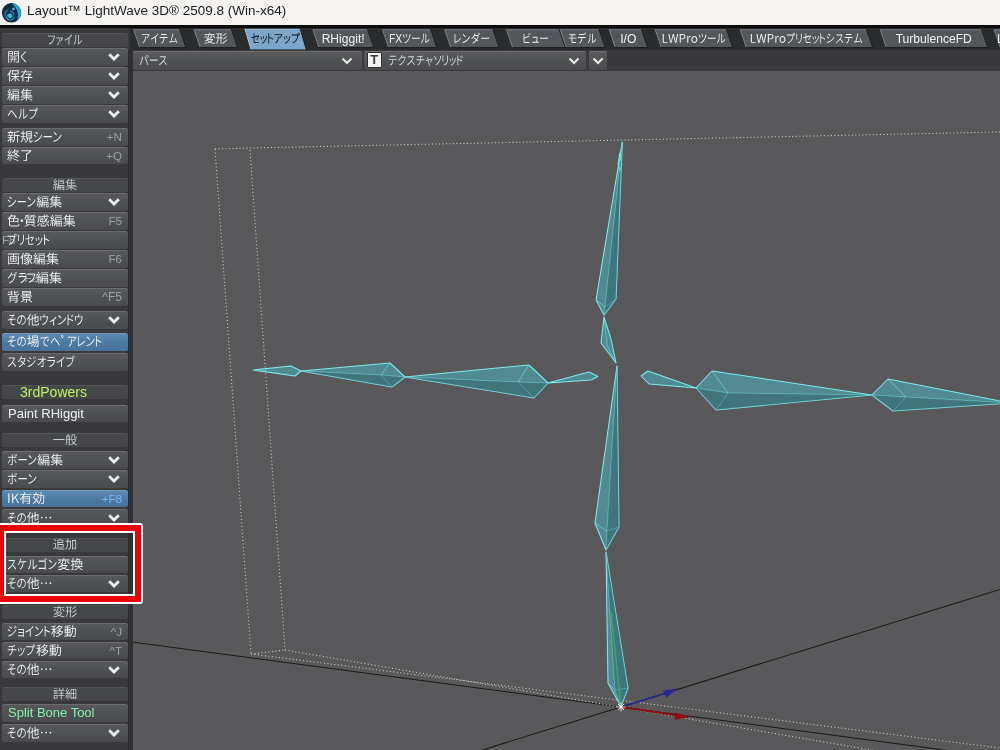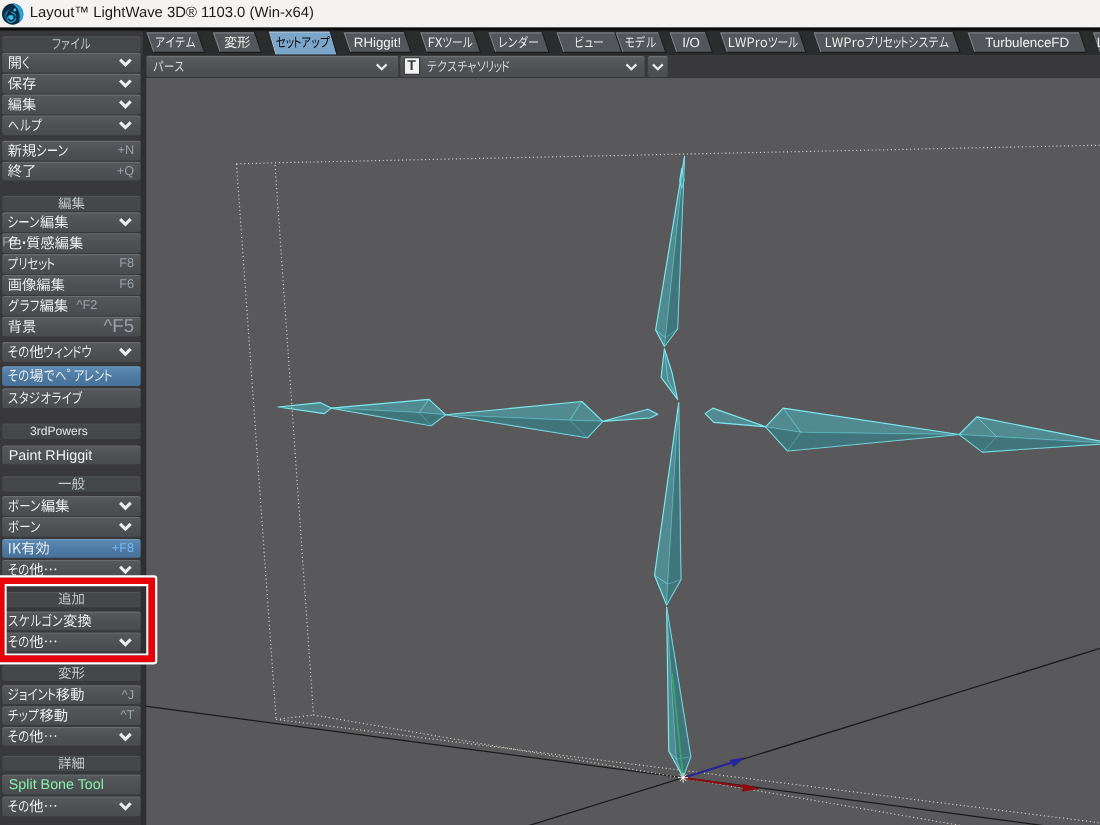--- a/index.html
+++ b/index.html
@@ -13,21 +13,21 @@
 <svg class="abs" style="left:1px;top:2px" width="21" height="21" viewBox="0 0 21 21">
 <circle cx="10.5" cy="10.8" r="9.7" fill="#0c2a40"></circle>
 <path d="M10.5 1.1 A9.7 9.7 0 0 1 20.2 10.8 A9.7 9.7 0 0 1 16 18.8 C17.6 13.6 17 8 13.6 4.4 C12.6 3.2 11.5 2 10.5 1.1Z" fill="#2aa3d8"></path>
 <path d="M8 6.5 C4.5 7.5 2.5 10 3 13 C3.5 16 6 18.5 9.5 19 C6.5 17 5.2 14.8 5.6 12.2 C6 9.8 6.8 8 8 6.5Z" fill="#17648e"></path>
 <circle cx="9" cy="13.8" r="4.4" fill="#0a2238"></circle>
 <path d="M9 9.4 A4.4 4.4 0 0 1 13.4 13.8 A4.4 4.4 0 0 1 9 18.2 A3.1 3.1 0 0 1 5.9 15.1 A3.1 3.1 0 0 1 9 12 A1.9 1.9 0 0 1 10.9 13.9 A1.9 1.9 0 0 1 9 15.8" fill="none" stroke="#2597c9" stroke-width="1.3"></path>
 <circle cx="8.9" cy="14" r="1.9" fill="#38c6ee"></circle>
 <circle cx="14.8" cy="13.5" r="2" fill="#0e3450"></circle>
 <circle cx="12.5" cy="7" r="1.4" fill="#5fd8f4" opacity="0.8"></circle>
 </svg>
-<div class="abs" style="left:27px;top:1px;width:600px;height:19px;font-size:13.5px;line-height:19px;color:#1c1c1c">Layout™ LightWave 3D® 1103.0 (Win-x64)</div>
+<div class="abs" style="left:27px;top:1px;width:600px;height:19px;font-size:13.5px;line-height:19px;color:#1c1c1c">Layout™ LightWave 3D® 2509.8 (Win-x64)</div>
 <div class="abs" style="left:130px;top:28px;width:870px;height:22px;background:#2b2c2e"></div>
 <svg class="abs" style="left:130px;top:28px" width="870" height="22" viewBox="130 28 870 22">
     <polygon points="133.5,29.2 179.7,29.2 185.89999999999998,47.6 139.7,47.6" fill="#53565a" stroke="#1c1d1e" stroke-width="1"></polygon>
     <path d="M139.7 47.0 L133.8 29.8 L179.2 29.8" fill="none" stroke="#7c8084" stroke-width="1.1"></path>
     <polygon points="193.9,29.2 231.4,29.2 237.6,47.6 200.1,47.6" fill="#53565a" stroke="#1c1d1e" stroke-width="1"></polygon>
     <path d="M200.1 47.0 L194.20000000000002 29.8 L230.9 29.8" fill="none" stroke="#7c8084" stroke-width="1.1"></path>
     <polygon points="244.8,28.6 300.2,28.6 306.4,50 251.0,50" fill="#7ca6c9" stroke="#1c1d1e" stroke-width="1"></polygon>
     <path d="M251.0 49.4 L245.10000000000002 29.200000000000003 L299.7 29.200000000000003" fill="none" stroke="#a9c3da" stroke-width="1.1"></path>
     <polygon points="312.7,29.2 367.6,29.2 373.8,47.6 318.9,47.6" fill="#53565a" stroke="#1c1d1e" stroke-width="1"></polygon>
     <path d="M318.9 47.0 L313.0 29.8 L367.1 29.8" fill="none" stroke="#7c8084" stroke-width="1.1"></path>
@@ -90,37 +90,37 @@
 <div class="btn" style="top:128px;height:17.5px"></div>
 <div class="abs" style="left:2px;top:128px;width:120px;height:17.5px;font-size:11.6px;line-height:18.5px;color:#9ba1a6;text-align:right">+N</div>
 <div class="btn" style="top:146.5px;height:17.5px"></div>
 <div class="abs" style="left:2px;top:146.5px;width:120px;height:17.5px;font-size:11.6px;line-height:18.5px;color:#9ba1a6;text-align:right">+Q</div>
 <div class="hdr" style="top:178px;height:14px"></div>
 <div class="btn" style="top:193px;height:17.5px"></div>
 <svg class="abs" style="left:107px;top:197.25px" width="14" height="10" viewBox="0 0 14 10">
     <path d="M2.2 2.2 L7 7 L11.8 2.2" fill="none" stroke="#eceeee" stroke-width="2.8"></path>
   </svg>
 <div class="btn" style="top:212px;height:17.5px"></div>
-<div class="abs" style="left:2px;top:212px;width:120px;height:17.5px;font-size:11.6px;line-height:18.5px;color:#9ba1a6;">F5</div>
+<div class="abs" style="left:2px;top:212px;width:120px;height:17.5px;font-size:11.6px;line-height:18.5px;color:#9ba1a6;text-align:right">F5</div>
 <div class="btn" style="top:231px;height:17.5px"></div>
-<div class="abs" style="left:2px;top:231px;width:120px;height:17.5px;font-size:11.6px;line-height:18.5px;color:#9ba1a6;text-align:right">F8</div>
+<div class="abs" style="left:2px;top:231px;width:120px;height:17.5px;font-size:11.6px;line-height:18.5px;color:#9ba1a6;">F8</div>
 <div class="btn" style="top:250px;height:17.5px"></div>
 <div class="abs" style="left:2px;top:250px;width:120px;height:17.5px;font-size:11.6px;line-height:18.5px;color:#9ba1a6;text-align:right">F6</div>
 <div class="btn" style="top:269px;height:17.5px"></div>
-<div class="abs" style="left:19px;top:269px;width:120px;height:17.5px;font-size:11.6px;line-height:18.5px;color:#9ba1a6;text-align:center">^F2</div>
+<div class="abs" style="left:19px;top:269px;width:120px;height:17.5px;font-size:11.6px;line-height:18.5px;color:#9ba1a6;text-align:left">^F2</div>
 <div class="btn" style="top:288px;height:17.5px"></div>
-<div class="abs" style="left:2px;top:288px;width:120px;height:17.5px;font-size:17px;line-height:18.5px;color:#9ba1a6;text-align:right">^F5</div>
+<div class="abs" style="left:2px;top:288px;width:120px;height:17.5px;font-size:12px;line-height:18.5px;color:#9ba1a6;text-align:right">^F5</div>
 <div class="btn" style="top:311px;height:17.5px"></div>
 <svg class="abs" style="left:107px;top:315.25px" width="14" height="10" viewBox="0 0 14 10">
     <path d="M2.2 2.2 L7 7 L11.8 2.2" fill="none" stroke="#eceeee" stroke-width="2.8"></path>
   </svg>
 <div class="btn blue" style="top:332.5px;height:18px"></div>
 <div class="btn" style="top:353px;height:17.5px"></div>
 <div class="hdr" style="top:385px;height:14px"></div>
-<div class="abs" style="left:2px;top:385px;width:103px;height:14px;font-size:11px;line-height:14px;text-align:center;color:#e5e5e5">3rdPowers</div>
+<div class="abs" style="left:2px;top:385px;width:103px;height:14px;font-size:14px;line-height:14px;text-align:center;color:#bef264">3rdPowers</div>
 <div class="btn" style="top:404.5px;height:17.5px"></div>
 <div class="abs" style="left:8px;top:404.5px;width:114px;height:17.5px;font-size:13px;line-height:18.5px;color:#f0f2f2">Paint RHiggit</div>
 <div class="hdr" style="top:433px;height:14px"></div>
 <div class="btn" style="top:451px;height:17.5px"></div>
 <svg class="abs" style="left:107px;top:455.25px" width="14" height="10" viewBox="0 0 14 10">
     <path d="M2.2 2.2 L7 7 L11.8 2.2" fill="none" stroke="#eceeee" stroke-width="2.8"></path>
   </svg>
 <div class="btn" style="top:470px;height:17.5px"></div>
 <svg class="abs" style="left:107px;top:474.25px" width="14" height="10" viewBox="0 0 14 10">
     <path d="M2.2 2.2 L7 7 L11.8 2.2" fill="none" stroke="#eceeee" stroke-width="2.8"></path>

